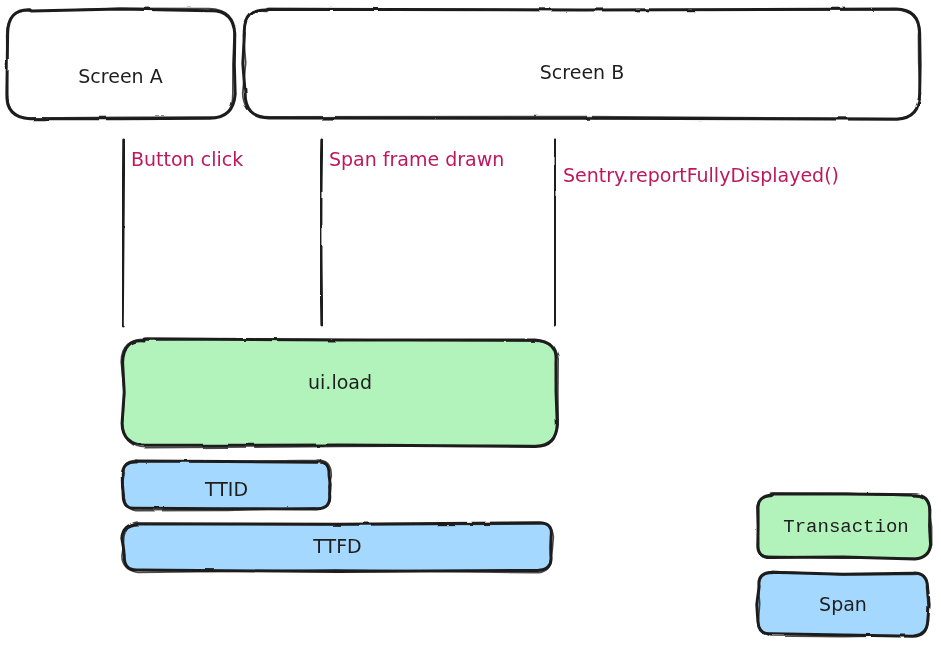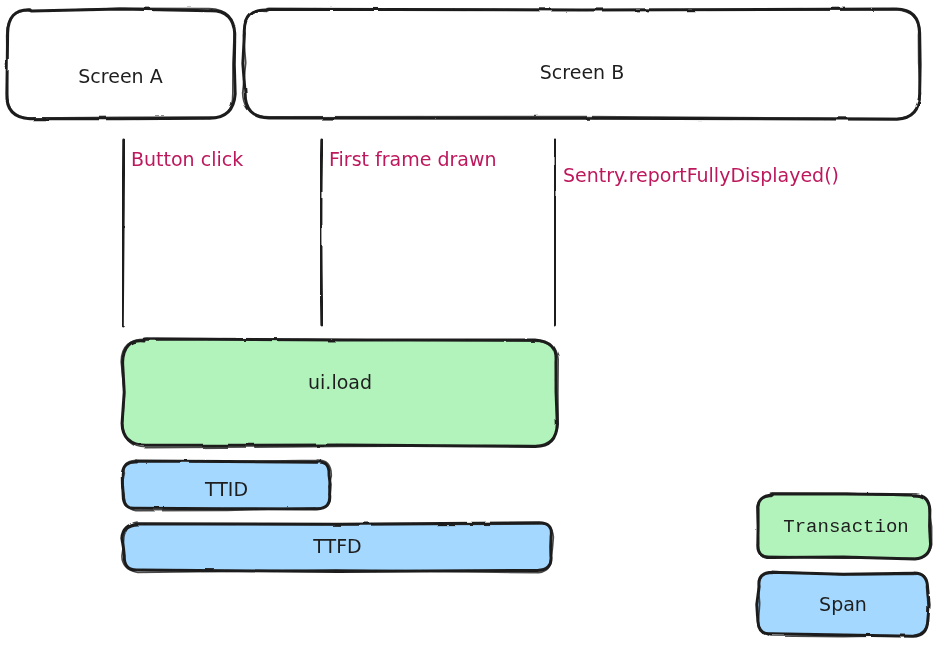--- a/index.html
+++ b/index.html
@@ -96,21 +96,21 @@
           <path d="M 771.9777649176955 572.1409344993141 L 843.1812131344308 574.2127983539094 L 913.3869247256516 573.1363082990398 Q 927.552924382716 572.6991186556927 927.652051611797 588.2814763374486 L 929.1608496227709 603.8117764060356 L 927.6817875514404 620.6554509602195 Q 927.0988160150891 636.0371913580246 912.8662560013718 636.1965037722908 L 844.231021090535 634.8765980795611 L 771.3881730109739 633.7466100823045 Q 759.1698105281207 634.9571570644719 757.8672916666667 622.229226680384 L 756.7867892661179 604.4763991769547 L 759.1381798696844 586.5604029492455 Q 757.0572659465021 572.3800034293553 772.7613314471879 572.2932253086419 Z" fill="none" stroke="#1e1e1e" stroke-width="3" stroke-linecap="round" stroke-linejoin="round" filter="url(#rough)"></path>
           <path d="M 773.7733007544582 571.4733376200275 L 841.1162242798354 574.6050471536352 L 913.1465963648834 574.4958101851852 Q 929.5335528120713 572.1777254801098 926.4277109053498 586.3421510631001 L 928.1500582990398 605.8952597736626 L 928.4141752400549 620.8469281550068 Q 926.2817901234567 633.7329586762688 913.8516683813443 635.5706352880659 L 842.6818347050754 636.7476123113854 L 770.9451286008231 636.0441366598079 Q 757.5180932784637 633.7886033950617 758.6031978737997 619.5464446159123 L 759.6843930041152 603.942351680384 L 758.4159996570645 588.6158307613168 Q 758.6449314128944 572.1100917352537 772.16625 573.4942704046639 Z" fill="none" stroke="#1e1e1e" stroke-width="1.6" stroke-linecap="round" stroke-linejoin="round" opacity="0.8" filter="url(#rough)"></path>
         </g>
       </g>
   </svg>
 
   <div id="labels-layer">
       <div class="node-label screen-title" style="left: 7px; top: 22px; width: 227px; height: 108px;">Screen A</div>
       <div class="node-label screen-title" style="left: 244px; top: 18px; width: 676px; height: 108px;">Screen B</div>
       <div class="marker-label" style="left: 131px; top: 148px;">Button click</div>
-      <div class="marker-label" style="left: 329px; top: 148px;">First frame drawn</div>
+      <div class="marker-label" style="left: 329px; top: 148px;">Span frame drawn</div>
       <div class="marker-label" style="left: 563px; top: 164px;">Sentry.reportFullyDisplayed()</div>
       <div class="node-label bar-title" style="left: 123px; top: 340px; width: 434px; height: 84px;">ui.load</div>
       <div class="node-label bar-title" style="left: 123px; top: 461px; width: 207px; height: 56px;">TTID</div>
       <div class="node-label bar-title" style="left: 123px; top: 523px; width: 429px; height: 45px;">TTFD</div>
       <div class="node-label legend-title" style="left: 758px; top: 495px; width: 176px; height: 63px; font-family: Liberation Mono, monospace;">Transaction</div>
       <div class="node-label legend-title" style="left: 758px; top: 573px; width: 170px; height: 62px; text-align: right;">Span</div>
     </div>
 </div>
 
 </body></html>

